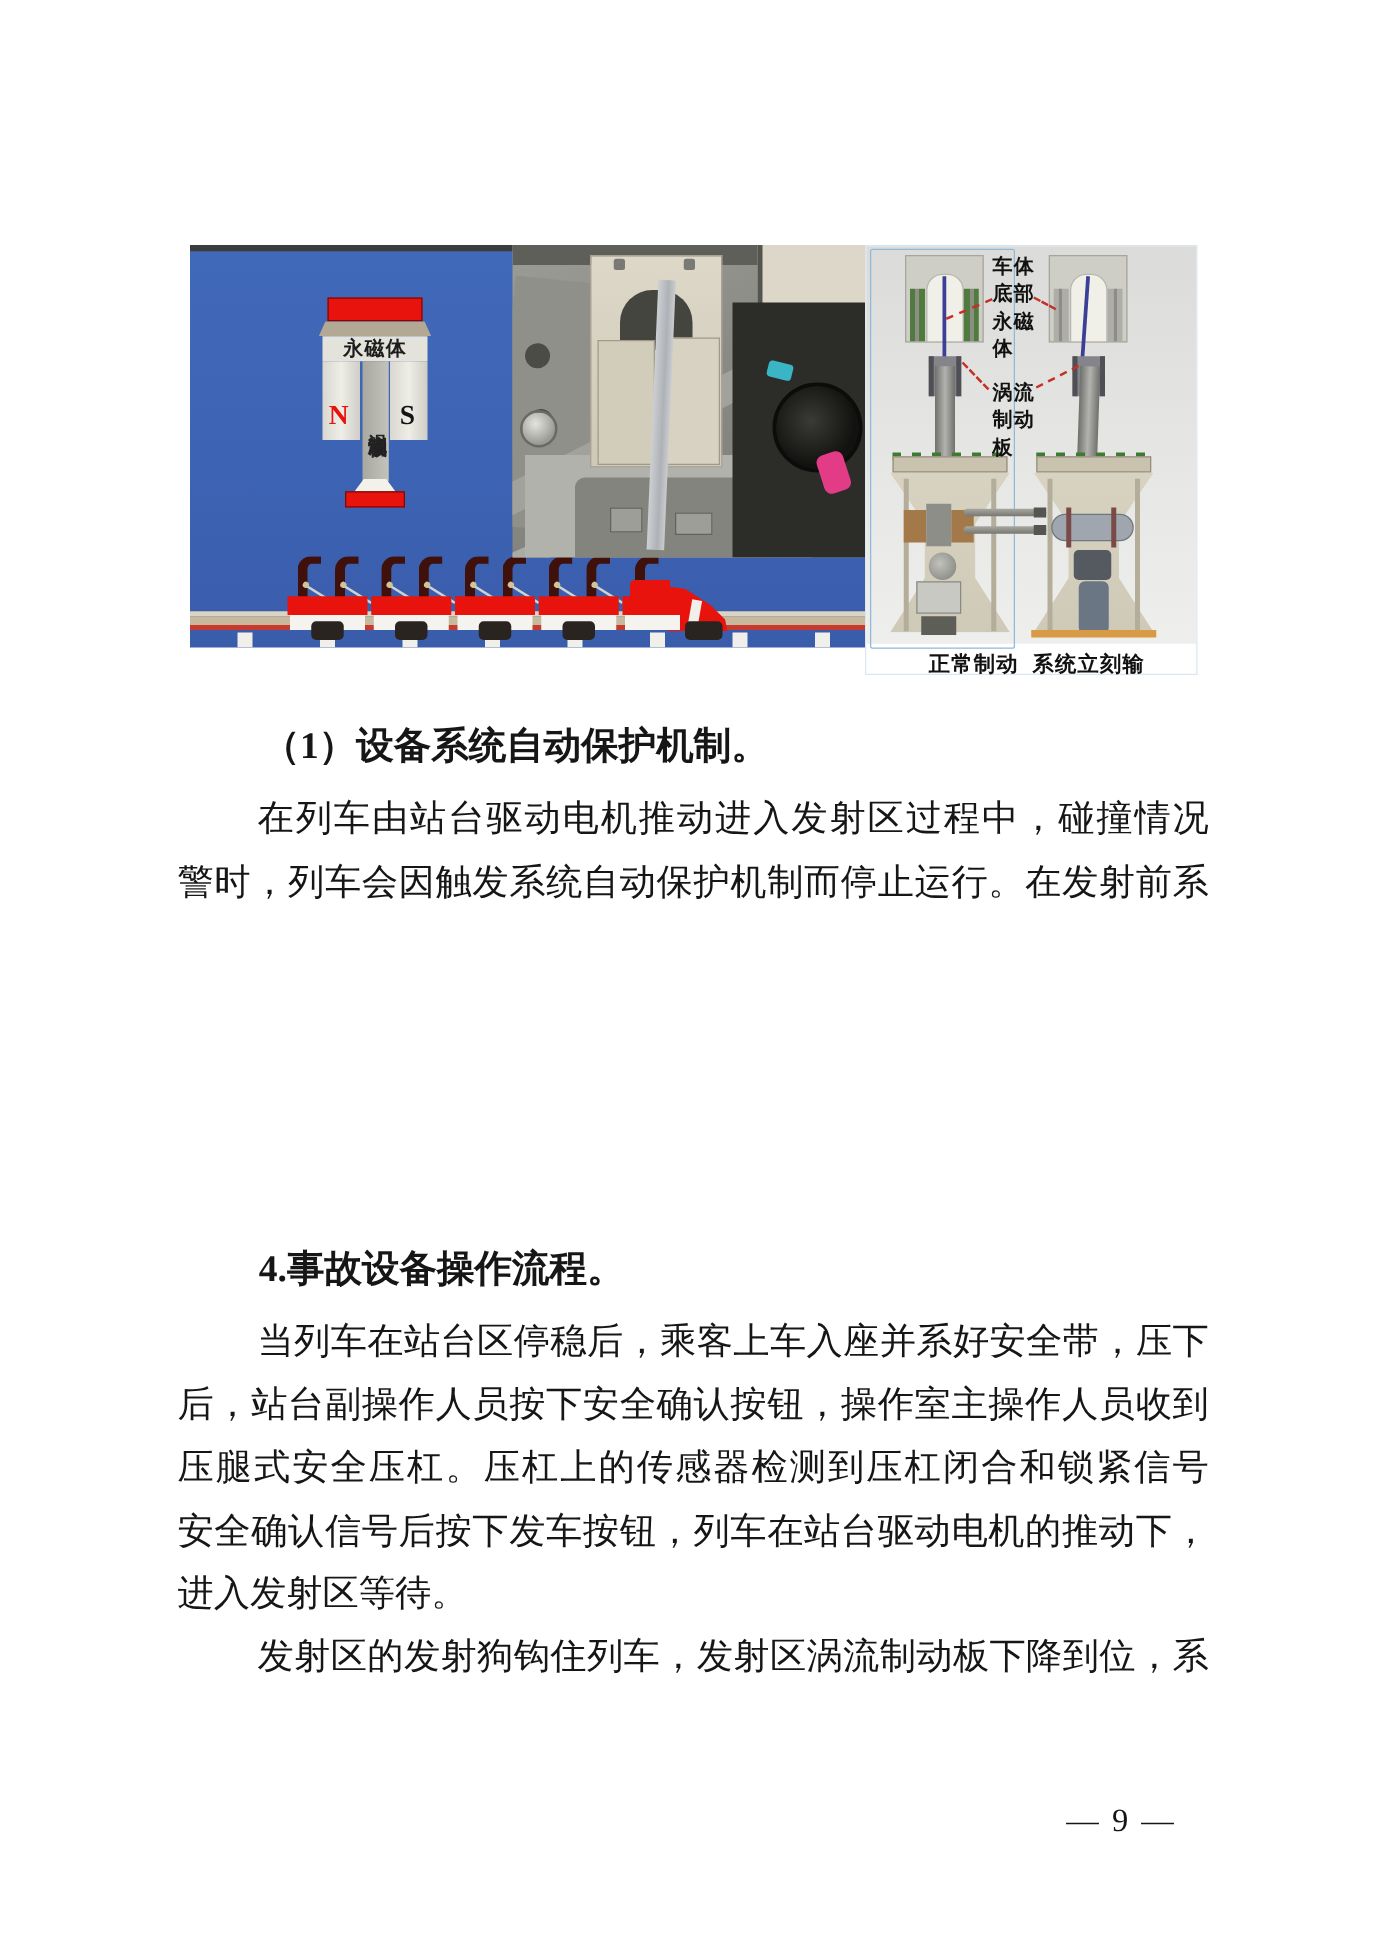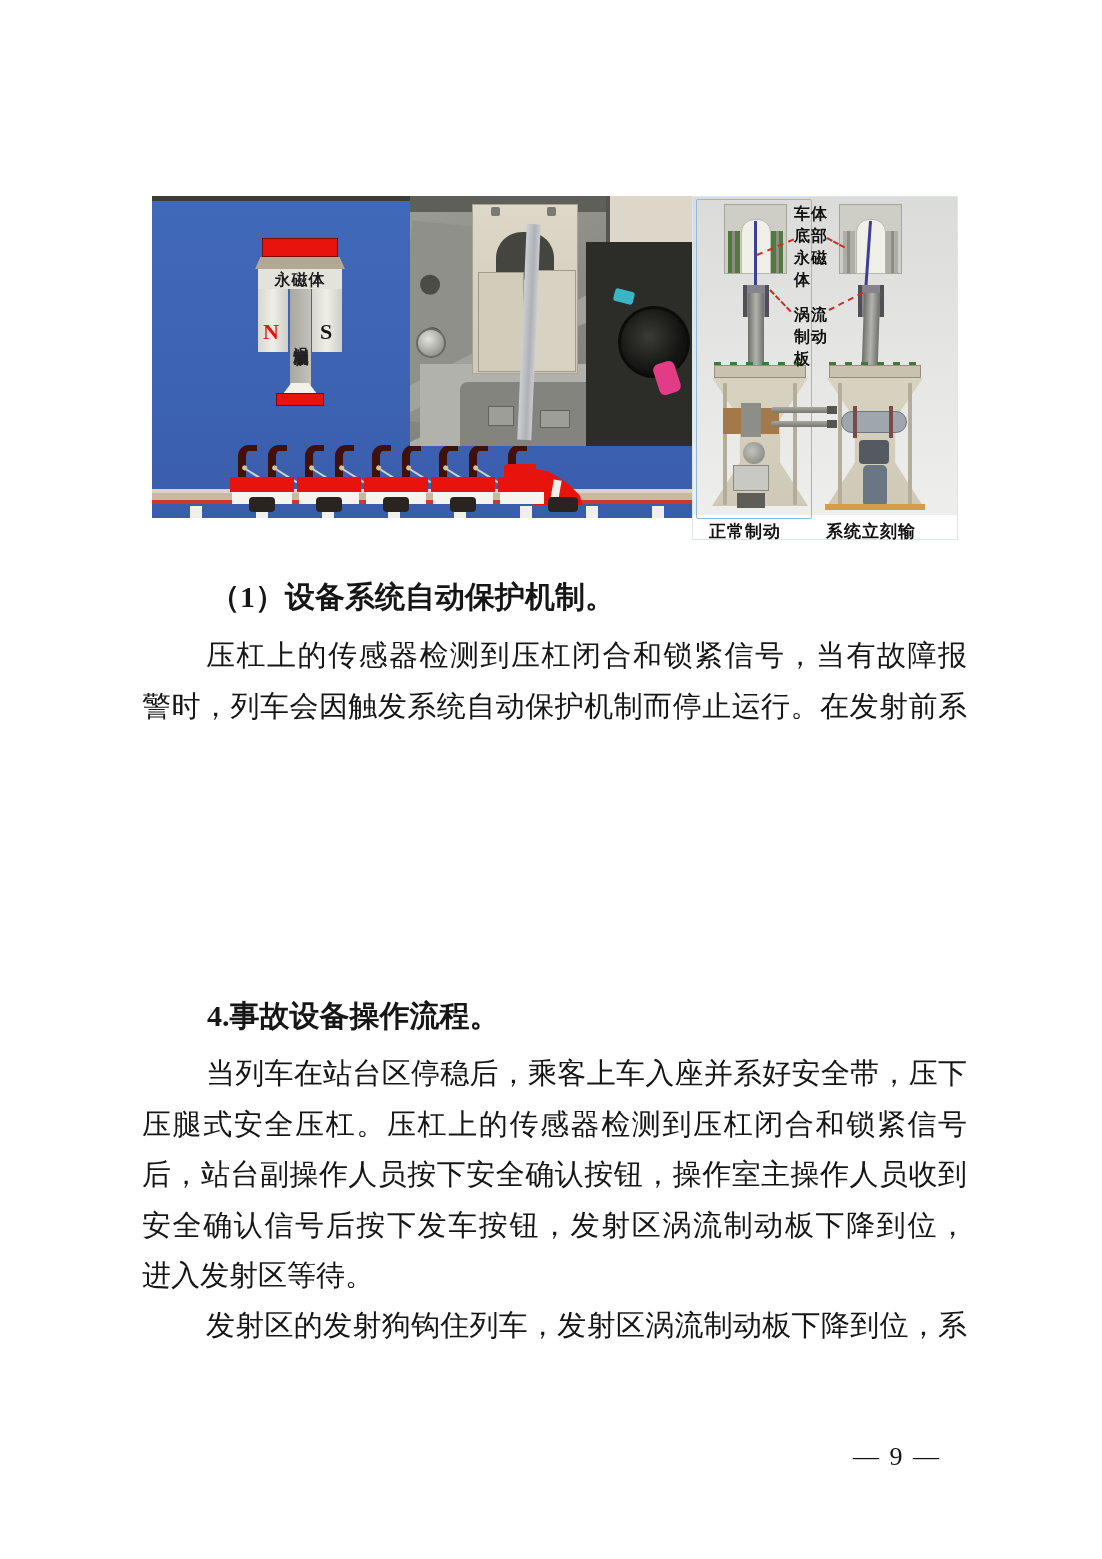--- a/index.html
+++ b/index.html
@@ -305,41 +305,41 @@
       <div class="abs cad-lbl" style="left:101px;top:107px">
         <div>涡流</div>
         <div>制动</div>
         <div>板</div>
       </div>
       <div class="abs dash" style="left:64px;top:57px;width:40px;transform:rotate(-23deg)"></div>
       <div class="abs dash" style="left:134px;top:40px;width:20px;transform:rotate(28deg)"></div>
       <div class="abs dash" style="left:77px;top:92px;width:30px;transform:rotate(46deg)"></div>
       <div class="abs dash" style="left:136px;top:112px;width:38px;transform:rotate(-27deg)"></div>
 
-      <div class="abs cad-cap" style="left:4px">正常制动</div>
+      <div class="abs cad-cap" style="left:38px">正常制动</div>
       <div class="abs cad-cap" style="left:130px">系统立刻输</div>
     </div>
   </div>
 
 
   <div class="abs heading" style="top:577px;padding-left:68px">（1）设备系统自动保护机制。</div>
 
   <div class="abs para" style="top:630px">
-    <div class="bline j fl">压杠上的传感器检测到压杠闭合和锁紧信号，当有故障报</div>
+    <div class="bline j fl">在列车由站台驱动电机推动进入发射区过程中，碰撞情况</div>
     <div class="bline j">警时，列车会因触发系统自动保护机制而停止运行。在发射前系</div>
   </div>
 
 
   <div class="abs heading" style="top:996px;padding-left:65px">4.事故设备操作流程。</div>
 
   <div class="abs para" style="top:1048px">
     <div class="bline j fl">当列车在站台区停稳后，乘客上车入座并系好安全带，压下</div>
+    <div class="bline j">后，站台副操作人员按下安全确认按钮，操作室主操作人员收到</div>
     <div class="bline j">压腿式安全压杠。压杠上的传感器检测到压杠闭合和锁紧信号</div>
-    <div class="bline j">后，站台副操作人员按下安全确认按钮，操作室主操作人员收到</div>
-    <div class="bline j">安全确认信号后按下发车按钮，发射区涡流制动板下降到位，</div>
+    <div class="bline j">安全确认信号后按下发车按钮，列车在站台驱动电机的推动下，</div>
     <div class="bline">进入发射区等待。</div>
   </div>
 
   <div class="abs para" style="top:1300px">
     <div class="bline j fl">发射区的发射狗钩住列车，发射区涡流制动板下降到位，系</div>
   </div>
 
   <div class="abs pagenum">— 9 —</div>
 </div>
 

